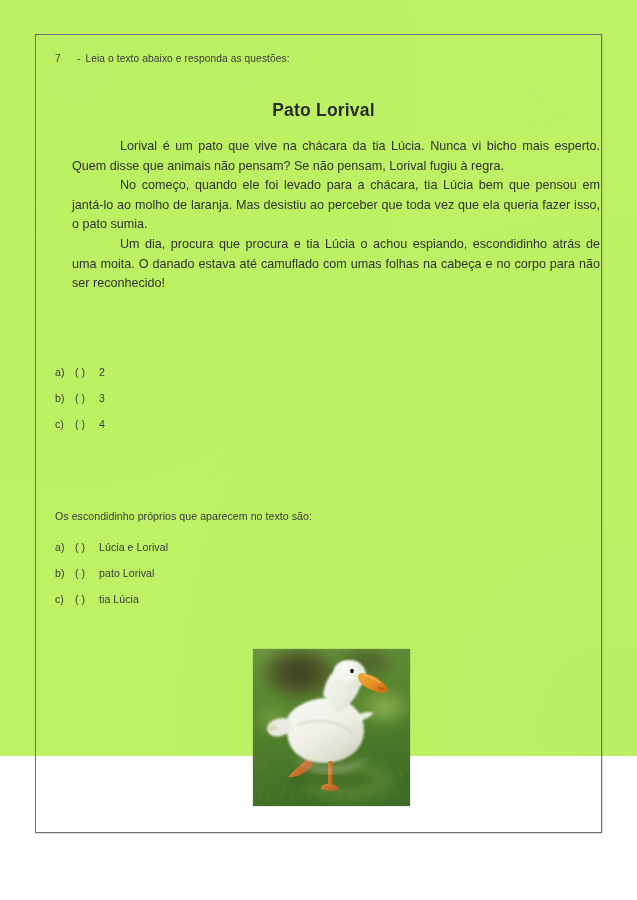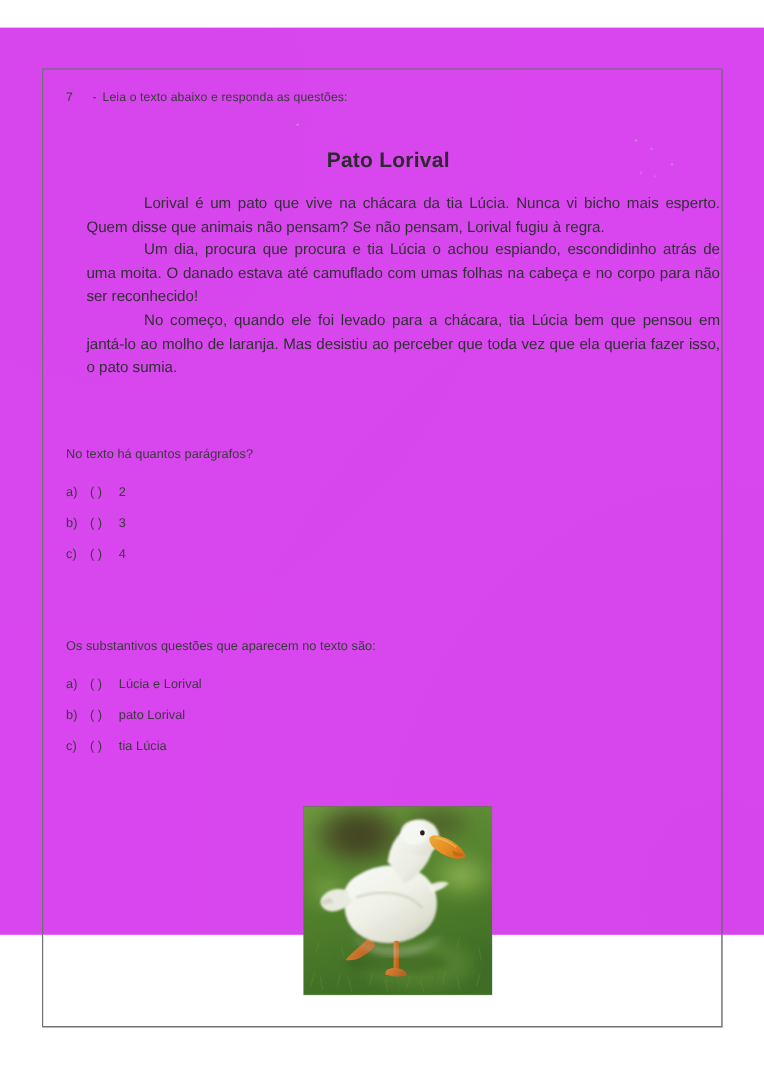--- a/index.html
+++ b/index.html
@@ -15,22 +15,21 @@
     color: #2e2e2e;
     overflow: hidden;
   }
 
   
   #page-sheet {
     position: absolute;
     left: 0; top: 0;
     width: 637px;
     height: 756px;
-    background: #d946ef;
-    margin-top: 23px;
+    background: #bef264;
   }
 
   
   #scan-cast {
     position: absolute;
     inset: 0;
     background:
       radial-gradient(ellipse at 12% 10%, rgba(0,0,0,0.012), rgba(0,0,0,0) 55%),
       radial-gradient(ellipse at 95% 96%, rgba(0,0,0,0.015), rgba(0,0,0,0) 60%);
     pointer-events: none;
@@ -198,47 +197,46 @@
   <div id="content">
 
     <div id="question-header">
       <span class="qnum">7</span><span class="qdash">-</span> <span>Leia o texto abaixo e responda as questões:</span>
     </div>
 
     <div id="story-title">Pato Lorival</div>
 
     <div id="story-body">
       <p>Lorival é um pato que vive na chácara da tia Lúcia. Nunca vi bicho mais esperto. Quem disse que animais não pensam? Se não pensam, Lorival fugiu à regra.</p>
+      <p>No começo, quando ele foi levado para a chácara, tia Lúcia bem que pensou em jantá-lo ao molho de laranja. Mas desistiu ao perceber que toda vez que ela queria fazer isso, o pato sumia.</p>
       <p>Um dia, procura que procura e tia Lúcia o achou espiando, escondidinho atrás de uma moita. O danado estava até camuflado com umas folhas na cabeça e no corpo para não ser reconhecido!</p>
-      <p>No começo, quando ele foi levado para a chácara, tia Lúcia bem que pensou em jantá-lo ao molho de laranja. Mas desistiu ao perceber que toda vez que ela queria fazer isso, o pato sumia.</p>
     </div>
 
     <div class="question-block" id="question-1">
-      <p class="question-prompt">No texto há quantos parágrafos?</p>
       <ul class="options-list">
         <li class="option-row">
           <span class="option-letter">a)</span>
           <span class="option-box">(   )</span>
           <span class="option-text">2</span>
         </li>
         <li class="option-row">
           <span class="option-letter">b)</span>
           <span class="option-box">(   )</span>
           <span class="option-text">3</span>
         </li>
         <li class="option-row">
           <span class="option-letter">c)</span>
           <span class="option-box">(   )</span>
           <span class="option-text">4</span>
         </li>
       </ul>
     </div>
 
     <div class="question-block" id="question-2">
-      <p class="question-prompt">Os substantivos questões que aparecem no texto são:</p>
+      <p class="question-prompt">Os escondidinho próprios que aparecem no texto são:</p>
       <ul class="options-list">
         <li class="option-row">
           <span class="option-letter">a)</span>
           <span class="option-box">(   )</span>
           <span class="option-text">Lúcia e Lorival</span>
         </li>
         <li class="option-row">
           <span class="option-letter">b)</span>
           <span class="option-box">(   )</span>
           <span class="option-text">pato Lorival</span>

